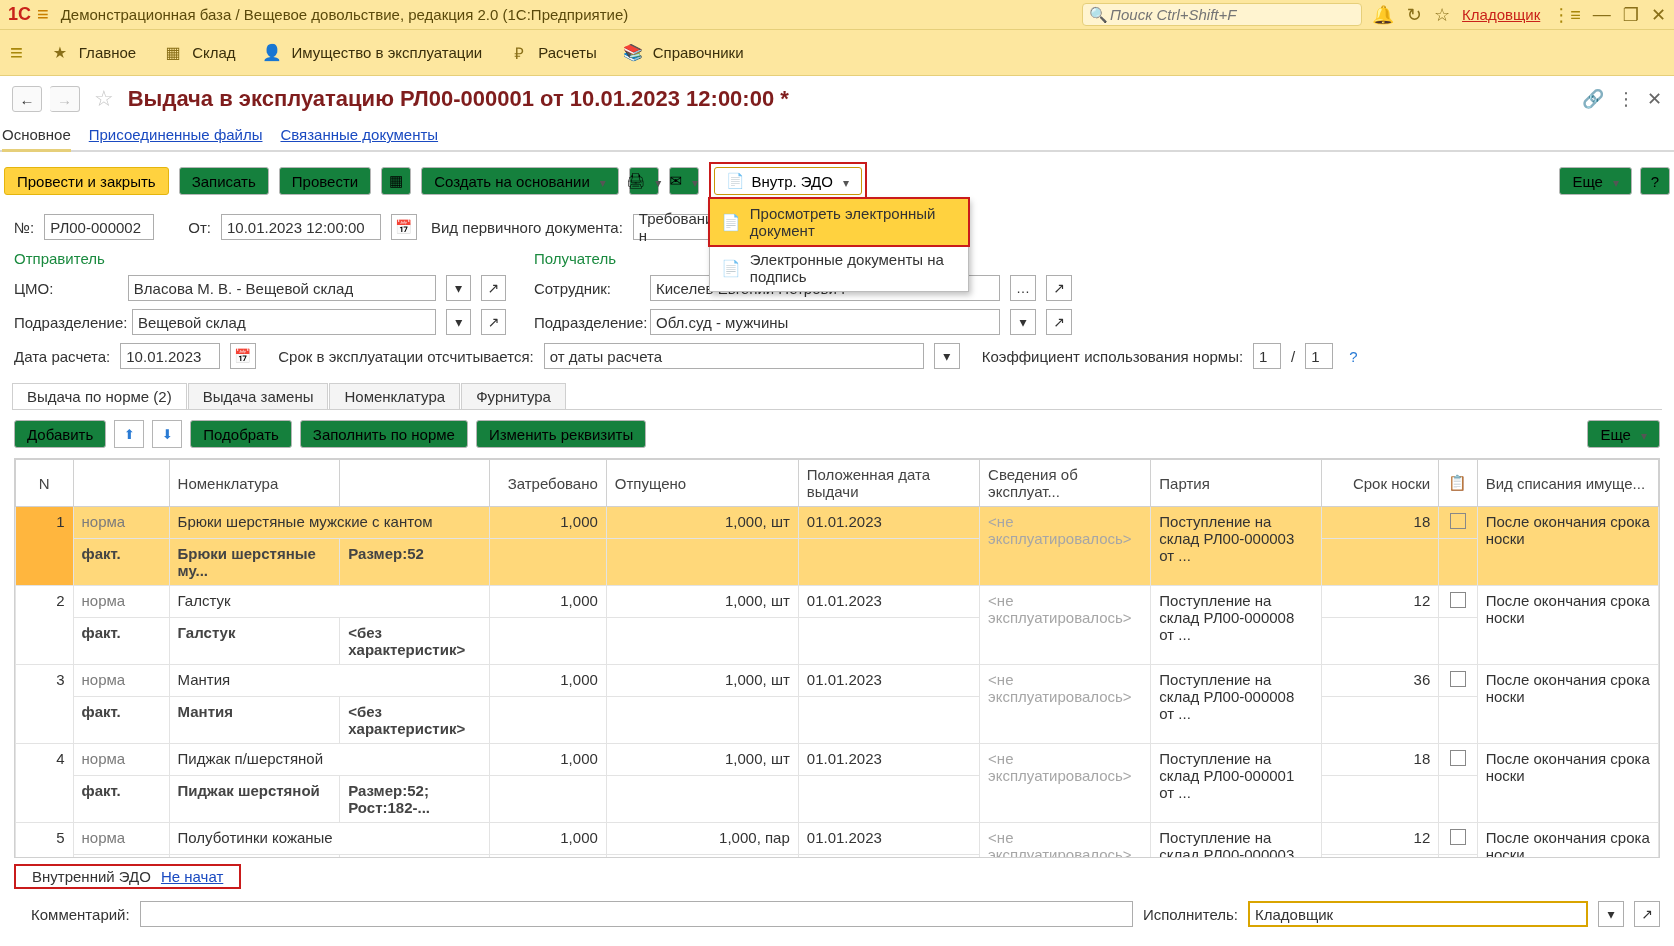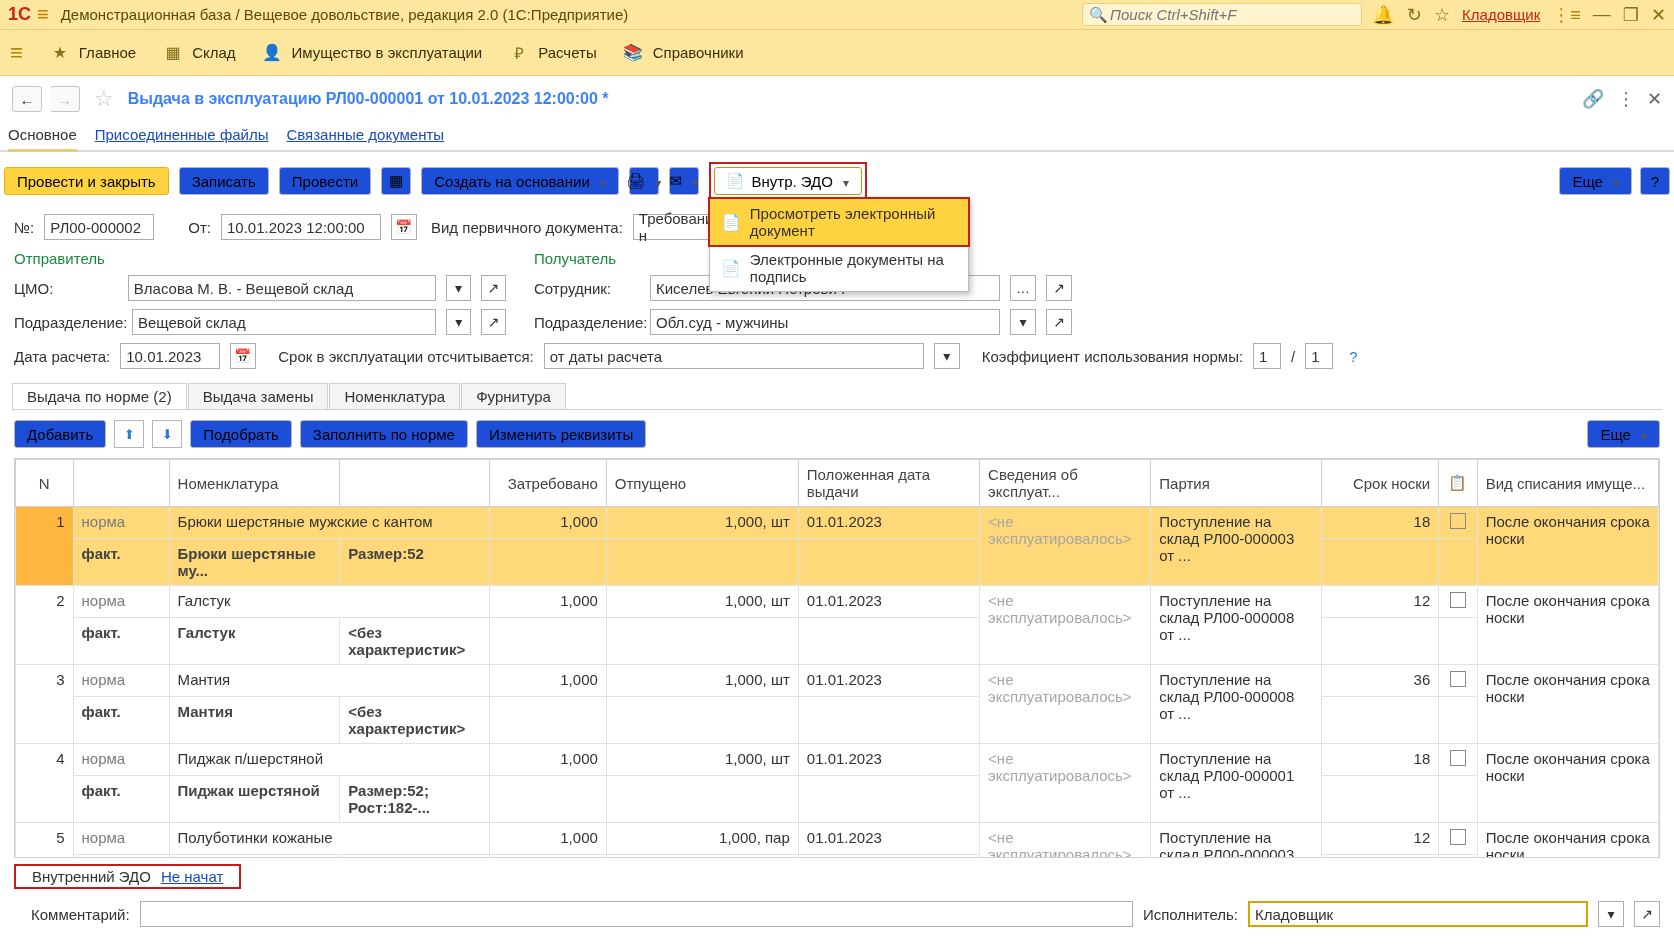--- a/index.html
+++ b/index.html
@@ -62,28 +62,28 @@
     background: #fafafa;
     height: 26px;
     width: 30px;
     display: flex;
     align-items: center;
     justify-content: center;
     font-size: 15px;
     cursor: pointer;
     border-radius: 3px;
   }
-  .page-title { font-size: 16px; font-weight: bold; color: #3b82f6; }
+  .page-title { font-size: 22px; font-weight: bold; color: #7f1d1d; }
   .right-icons { margin-left: auto; display: flex; gap: 12px; color: #666; font-size: 18px; }
-  .sub-tabs { padding: 0 8px; display: flex; gap: 18px; font-size: 15px; border-bottom: 2px solid #d9d9d9;}
+  .sub-tabs { padding: 0 2px; display: flex; gap: 18px; font-size: 15px; border-bottom: 2px solid #d9d9d9;}
   .sub-tab { padding: 4px 0 6px; cursor: pointer; }
   .sub-tab.active { border-bottom: 3px solid #e6cf7a; margin-bottom: -2px; }
   .ln { color: #1a4ac1; text-decoration: underline; }
   .toolbar { display: flex; align-items: center; gap: 10px; padding: 10px 4px; flex-wrap: wrap; }
-  .btn { border: 1px solid #b5b5b5; background: #1d4ed8; padding: 3px 12px; font-size: 15px; border-radius: 3px; cursor: pointer; height: 28px; display: inline-flex; align-items: center; gap: 6px; }
+  .btn { border: 1px solid #b5b5b5; background: #15803d; padding: 3px 12px; font-size: 15px; border-radius: 3px; cursor: pointer; height: 28px; display: inline-flex; align-items: center; gap: 6px; }
   .btn.primary { background: #ffd23f; border-color: #e4b50e; font-weight: normal; }
   .btn .caret::after { content: "▾"; margin-left: 4px; font-size: 12px; color: #555; }
   .btn-icon { width: 30px; justify-content: center; }
   .dropdown-hl {
     border: 2px solid #c91b1b;
     position: relative;
     display: inline-flex;
     background: #fff;
     padding: 0;
   }

